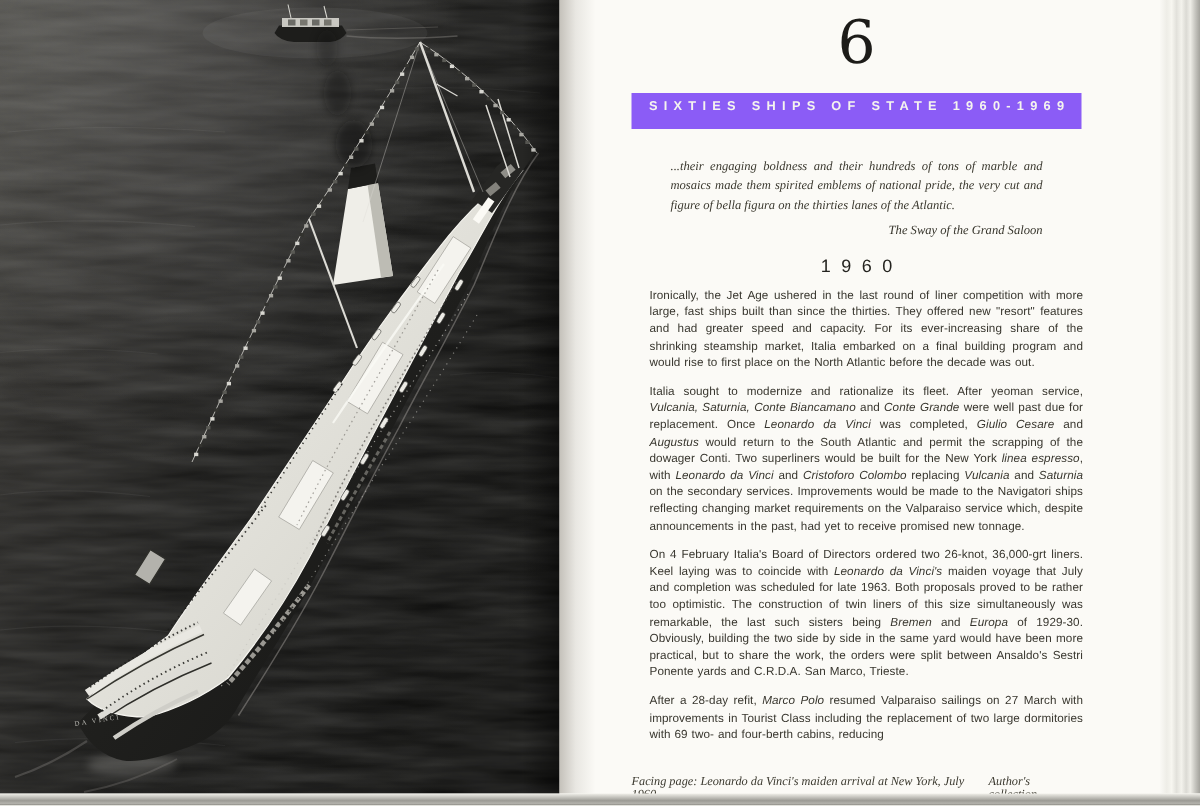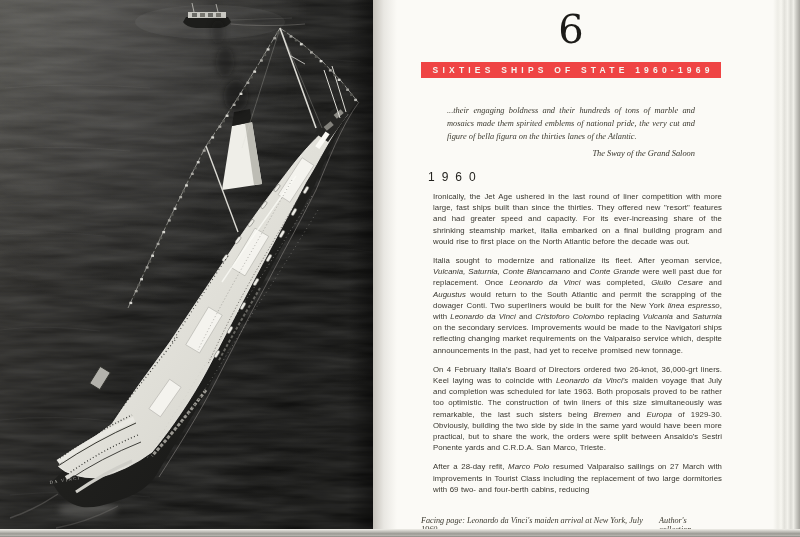--- a/index.html
+++ b/index.html
@@ -14,31 +14,31 @@
   .text-page{position:absolute;left:373px;top:0;width:427px;height:529px;background:#fbfaf6;}
   .gutter-shadow{position:absolute;left:373px;top:0;width:24px;height:529px;
     background:linear-gradient(90deg,rgba(70,62,48,.30),rgba(70,62,48,.10) 45%,rgba(70,62,48,0));pointer-events:none;}
   .page-edge-right{position:absolute;right:0;top:0;width:27px;height:529px;
     background:linear-gradient(90deg,#fbfaf6 0%,#eeede7 18%,#f7f6f0 30%,#e2e1db 42%,#f3f2ec 54%,#dbdad4 66%,#efeee8 76%,#c7c6c0 88%,#a3a29c 100%);}
   .page-edge-bottom{position:absolute;left:0;top:529px;width:800px;height:8px;
     background:linear-gradient(180deg,#f0efe9 0%,#c6c5bf 30%,#9b9a94 60%,#b3b2ac 82%,#86857f 100%);}
 
   .chapter-num{position:absolute;left:48px;top:6px;width:300px;text-align:center;
     font-family:"DejaVu Serif",serif;font-size:40px;line-height:46px;color:#1c1b18;}
-  .chapter-banner{position:absolute;left:48px;top:62px;width:300px;height:16px;
-    background:#ef4444;color:#f5f4ef;text-align:center;line-height:17px;
+  .chapter-banner{position:absolute;left:48px;top:62px;width:300px;height:24px;
+    background:#8b5cf6;color:#f5f4ef;text-align:center;line-height:17px;
     font-size:8.5px;font-weight:bold;letter-spacing:4.2px;text-indent:4.2px;white-space:nowrap;}
 
   .epigraph{position:absolute;left:74px;top:104px;width:248px;
     font-family:"Liberation Serif",serif;font-style:italic;
     font-size:8.4px;line-height:13px;color:#3b392f;text-align:justify;}
   .attribution{margin-top:5px;text-align:right;font-style:normal;line-height:12px;color:#36342b;}
   .attribution .work{font-style:italic;}
 
-  .heading-year{position:absolute;left:48px;top:170px;width:300px;text-align:left;
+  .heading-year{position:absolute;left:48px;top:170px;width:300px;text-align:center;
     font-size:12px;letter-spacing:7px;text-indent:7px;color:#24231f;}
 
   .body-col{position:absolute;left:48px;top:191px;width:301px;}
   .body-col p{margin:0 0 8px 12px;font-size:7.8px;line-height:11.2px;color:#38362e;
     text-align:justify;word-spacing:.4px;letter-spacing:.05px;}
   .body-col p i{font-style:italic;}
 
   .caption{display:flex;justify-content:space-between;margin-top:21px;
     font-family:"Liberation Serif",serif;font-style:italic;font-size:8.2px;color:#3b392f;}
 </style>

